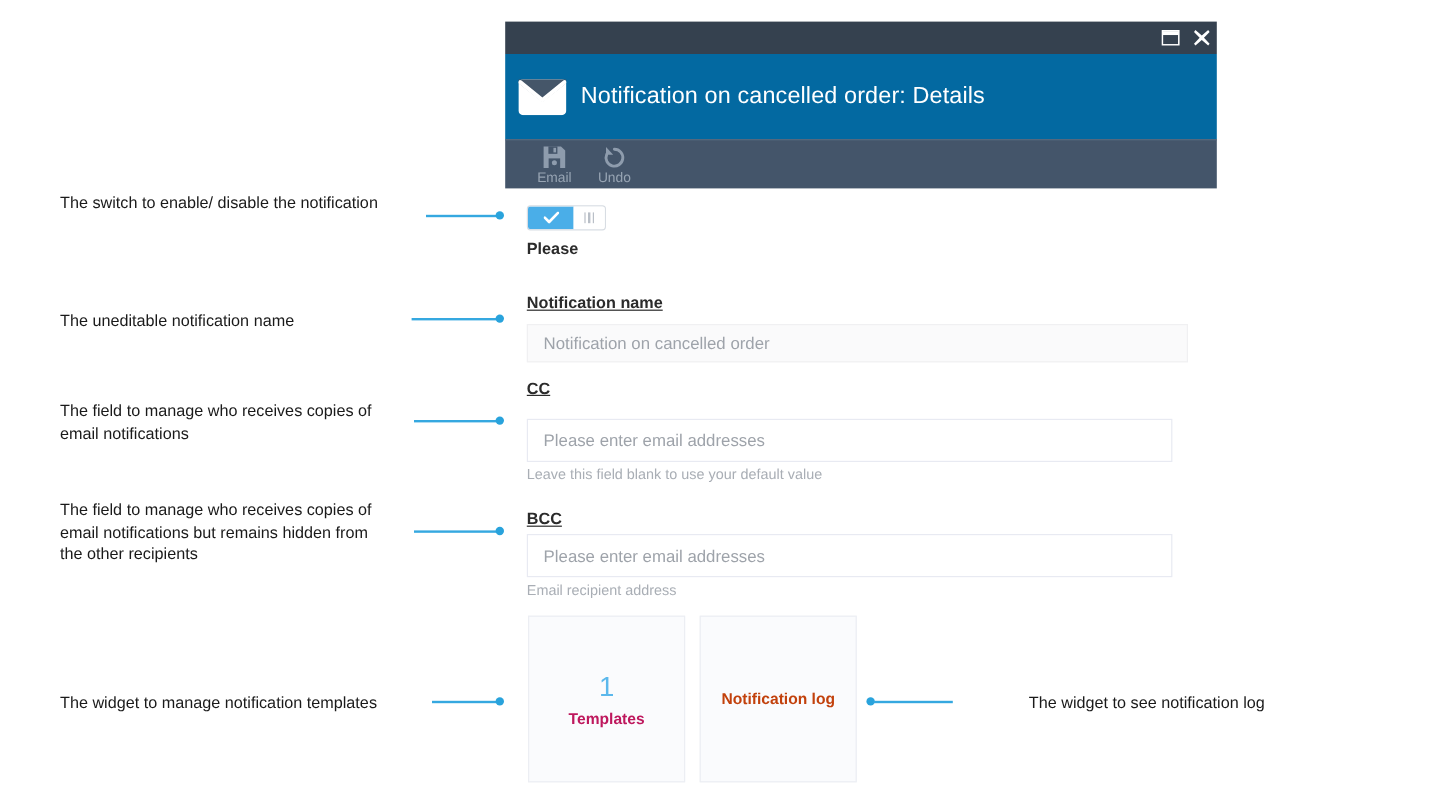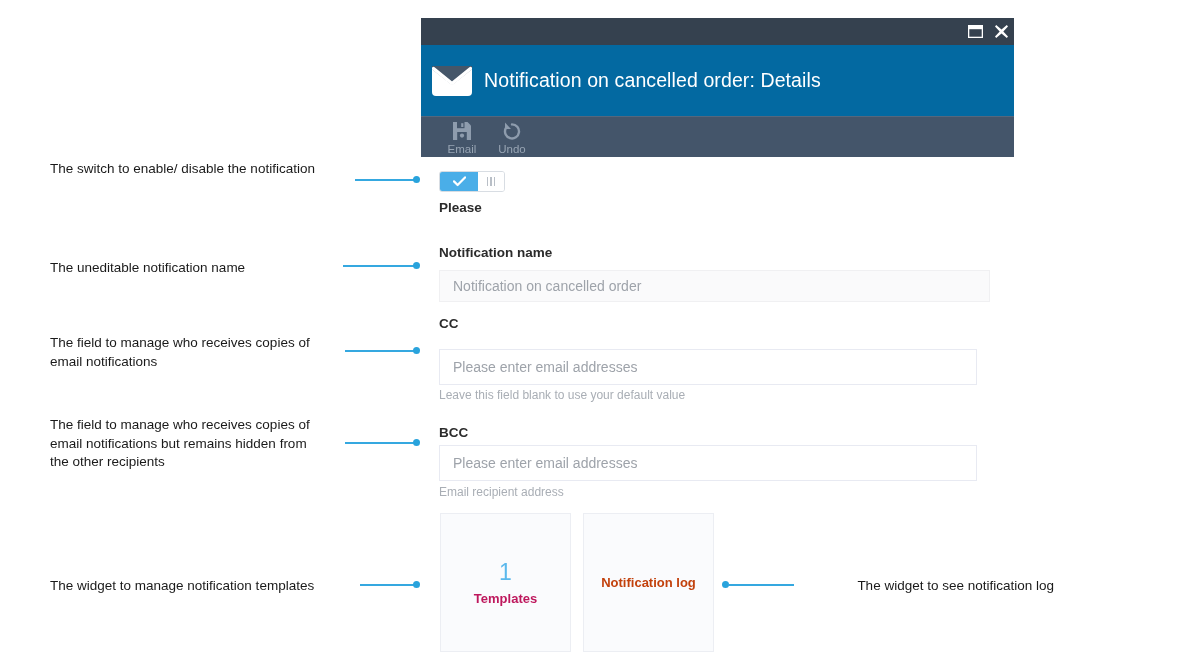--- a/index.html
+++ b/index.html
@@ -160,20 +160,21 @@
     font-size: 13.5px;
     font-weight: bold;
     color: #2b2b2b;
   }
 
   .field-label {
     position: absolute;
     font-size: 13.5px;
     font-weight: bold;
     color: #2b2b2b;
+    text-decoration: underline;
   }
   .field-hint {
     position: absolute;
     font-size: 12px;
     color: #a9aeb5;
   }
   .field-input {
     position: absolute;
     display: flex;
     align-items: center;

